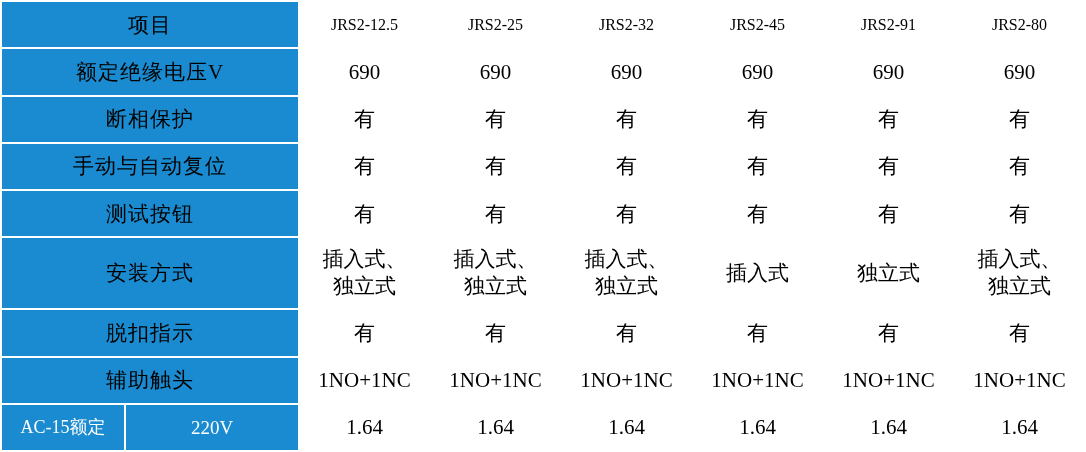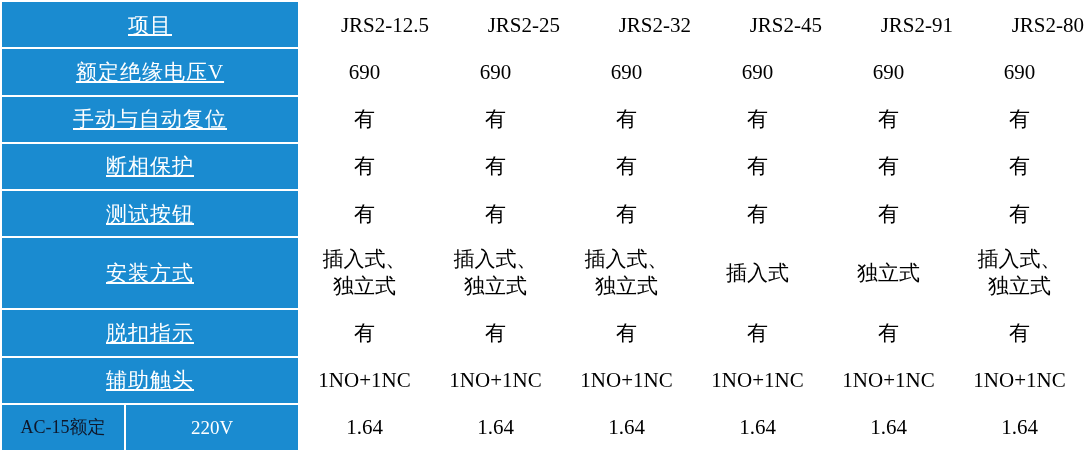--- a/index.html
+++ b/index.html
@@ -24,39 +24,37 @@
     text-align: center;
     vertical-align: middle;
     font-size: 21px;
     color: #000000;
     background: #ffffff;
     padding: 0;
     line-height: 1.25;
   }
   #spec-table td.hdr {
     background: #1a8bd0;
-    color: #ffffff;
+    color: #000000;
     font-size: 21px;
     letter-spacing: 1px;
-    text-decoration: underline;
   }
   #spec-table td.hdr-sub {
     background: #1a8bd0;
     color: #ffffff;
     font-size: 19px;
     margin-left: 29px;
   }
   #spec-table td.hdr-left {
     background: #1a8bd0;
-    color: #0f172a;
+    color: #ffffff;
     font-size: 18px;
   }
   #spec-table td.model {
-    font-size: 21px;
-    text-align: right;
+    font-size: 16px;
   }
   .multi-line {
     display: block;
     line-height: 1.3;
   }
   col.c-lab-a { width: 124px; }
   col.c-lab-b { width: 174px; }
   col.c-data  { width: 131px; }
 </style>
 </head>
@@ -90,31 +88,31 @@
       <td class="hdr" colspan="2">额定绝缘电压V</td>
       <td>690</td>
       <td>690</td>
       <td>690</td>
       <td>690</td>
       <td>690</td>
       <td>690</td>
     </tr>
 
     <tr>
-      <td class="hdr" colspan="2">手动与自动复位</td>
+      <td class="hdr" colspan="2">断相保护</td>
       <td>有</td>
       <td>有</td>
       <td>有</td>
       <td>有</td>
       <td>有</td>
       <td>有</td>
     </tr>
 
     <tr>
-      <td class="hdr" colspan="2">断相保护</td>
+      <td class="hdr" colspan="2">手动与自动复位</td>
       <td>有</td>
       <td>有</td>
       <td>有</td>
       <td>有</td>
       <td>有</td>
       <td>有</td>
     </tr>
 
 
     <tr>

